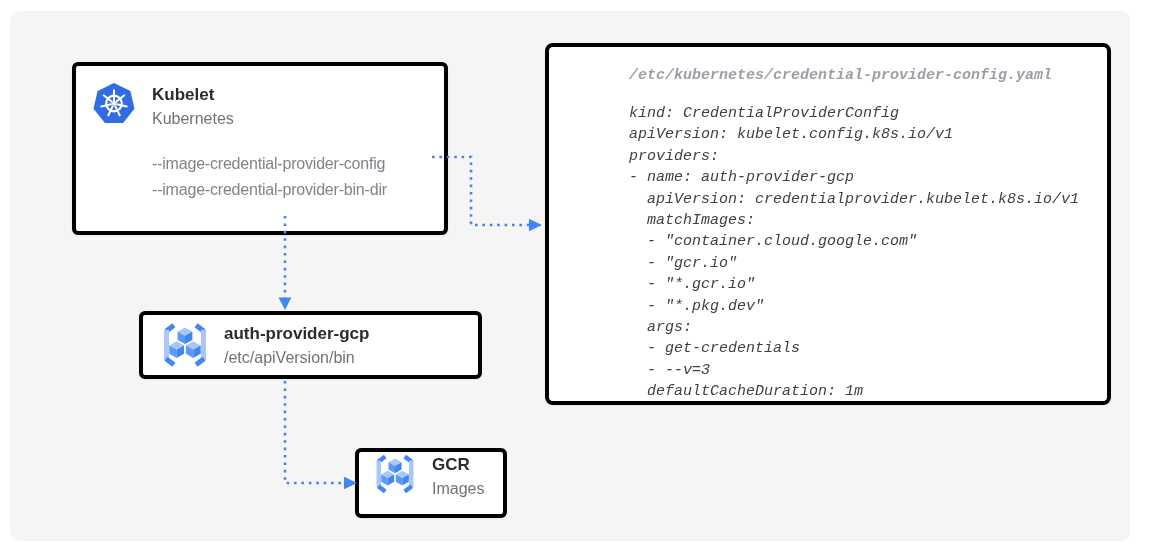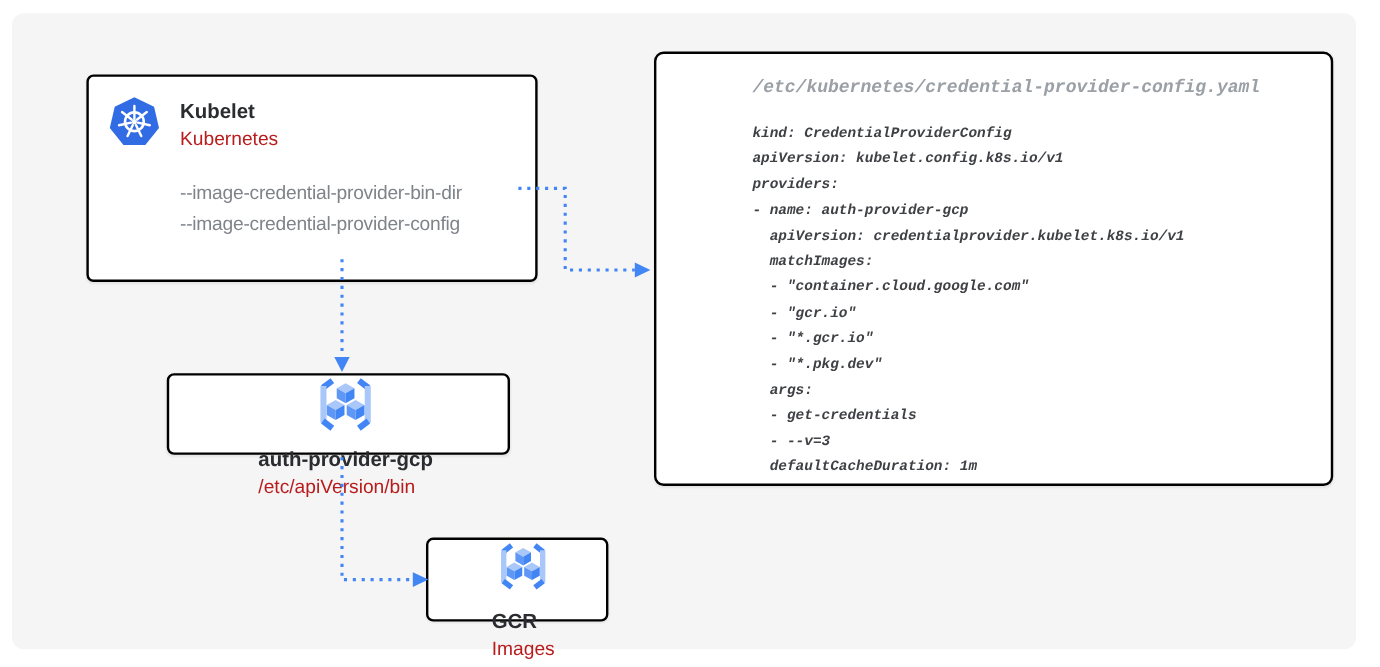--- a/index.html
+++ b/index.html
@@ -5,54 +5,54 @@
   html,body { margin:0; padding:0; background:#ffffff; }
   .canvas {
     position:relative; width:1150px; height:556px; background:#ffffff;
     font-family:"Liberation Sans", sans-serif; overflow:hidden;
   }
   .stage {
     position:absolute; left:10px; top:11px; width:1120px; height:530px;
     background:#f5f5f6; border-radius:10px;
   }
   .card {
-    position:absolute; background:#ffffff; border:2px solid #000000;
+    position:absolute; background:#ffffff; border:4px solid #000000;
     border-radius:6px; box-shadow:0 1px 2px rgba(0,0,0,0.07);
     box-sizing:border-box;
   }
   
   .kubelet-card { left:72px; top:62px; width:376px; height:173px; }
   .kubelet-icon { position:absolute; left:16px; top:16px; width:44px; height:44px; }
   .kubelet-text { position:absolute; left:76px; top:16px; }
   .node-title { font-size:17px; line-height:25px; color:#2b2c2f;font-weight:bold; }
-  .node-subtitle { font-size:16px; line-height:24px; color:#b91c1c; }
+  .node-subtitle { font-size:16px; line-height:24px; color:#737373; }
   .kubelet-flags {
     position:absolute; left:76px; top:85px;
     font-size:16px; line-height:26px; color:#7f848a; letter-spacing:-0.2px;
   }
   
-  .provider-card { left:139px; top:311px; width:286px; height:68px;
-    display:flex; align-items:center; padding-left:12px; gap:9px;flex-direction:column; }
+  .provider-card { left:139px; top:311px; width:343px; height:68px;
+    display:flex; align-items:center; padding-left:12px; gap:9px; }
   
   .gcr-card { left:355px; top:448px; width:152px; height:70px;
-    display:flex; align-items:center; padding-left:10px; gap:11px;flex-direction:column; }
+    display:flex; padding-left:10px; gap:11px; }
   .gcr-icon { width:60px; height:48px; flex:0 0 auto; }
   .gcr-icon.small { width:52px; height:44px; }
   
   .code-card { left:545px; top:43px; width:566px; height:362px; border-radius:8px;
     padding:18px 0 0 80px; }
   .code-filename {
     font-family:"Liberation Mono","DejaVu Sans Mono",monospace;
     font-style:italic; font-weight:bold; font-size:15px; line-height:22px;
     color:#9aa0a6; white-space:pre;
   }
   .code-body {
     margin-top:16px;
     font-family:"Liberation Mono","DejaVu Sans Mono",monospace;
-    font-style:italic; font-weight:bold; font-size:12px; line-height:21.4px;
+    font-style:italic; font-weight:normal; font-size:15px; line-height:21.4px;
     color:#3f4145; white-space:pre;
   }
   .overlay { position:absolute; left:0; top:0; pointer-events:none; }
   .defs-holder { position:absolute; width:0; height:0; overflow:hidden; }
 </style>
 </head>
 <body>
 
 <svg class="defs-holder" aria-hidden="true">
   <defs>
@@ -100,22 +100,22 @@
 
   <div class="card kubelet-card">
     <svg class="kubelet-icon">
       <use href="#sym-k8s"></use>
     </svg>
     <div class="kubelet-text">
       <div class="node-title">Kubelet</div>
       <div class="node-subtitle">Kubernetes</div>
     </div>
     <div class="kubelet-flags">
+      <div>--image-credential-provider-config</div>
       <div>--image-credential-provider-bin-dir</div>
-      <div>--image-credential-provider-config</div>
     </div>
   </div>
 
   <div class="card provider-card">
     <svg class="gcr-icon">
       <use href="#sym-gcr"></use>
     </svg>
     <div>
       <div class="node-title">auth-provider-gcp</div>
       <div class="node-subtitle">/etc/apiVersion/bin</div>

